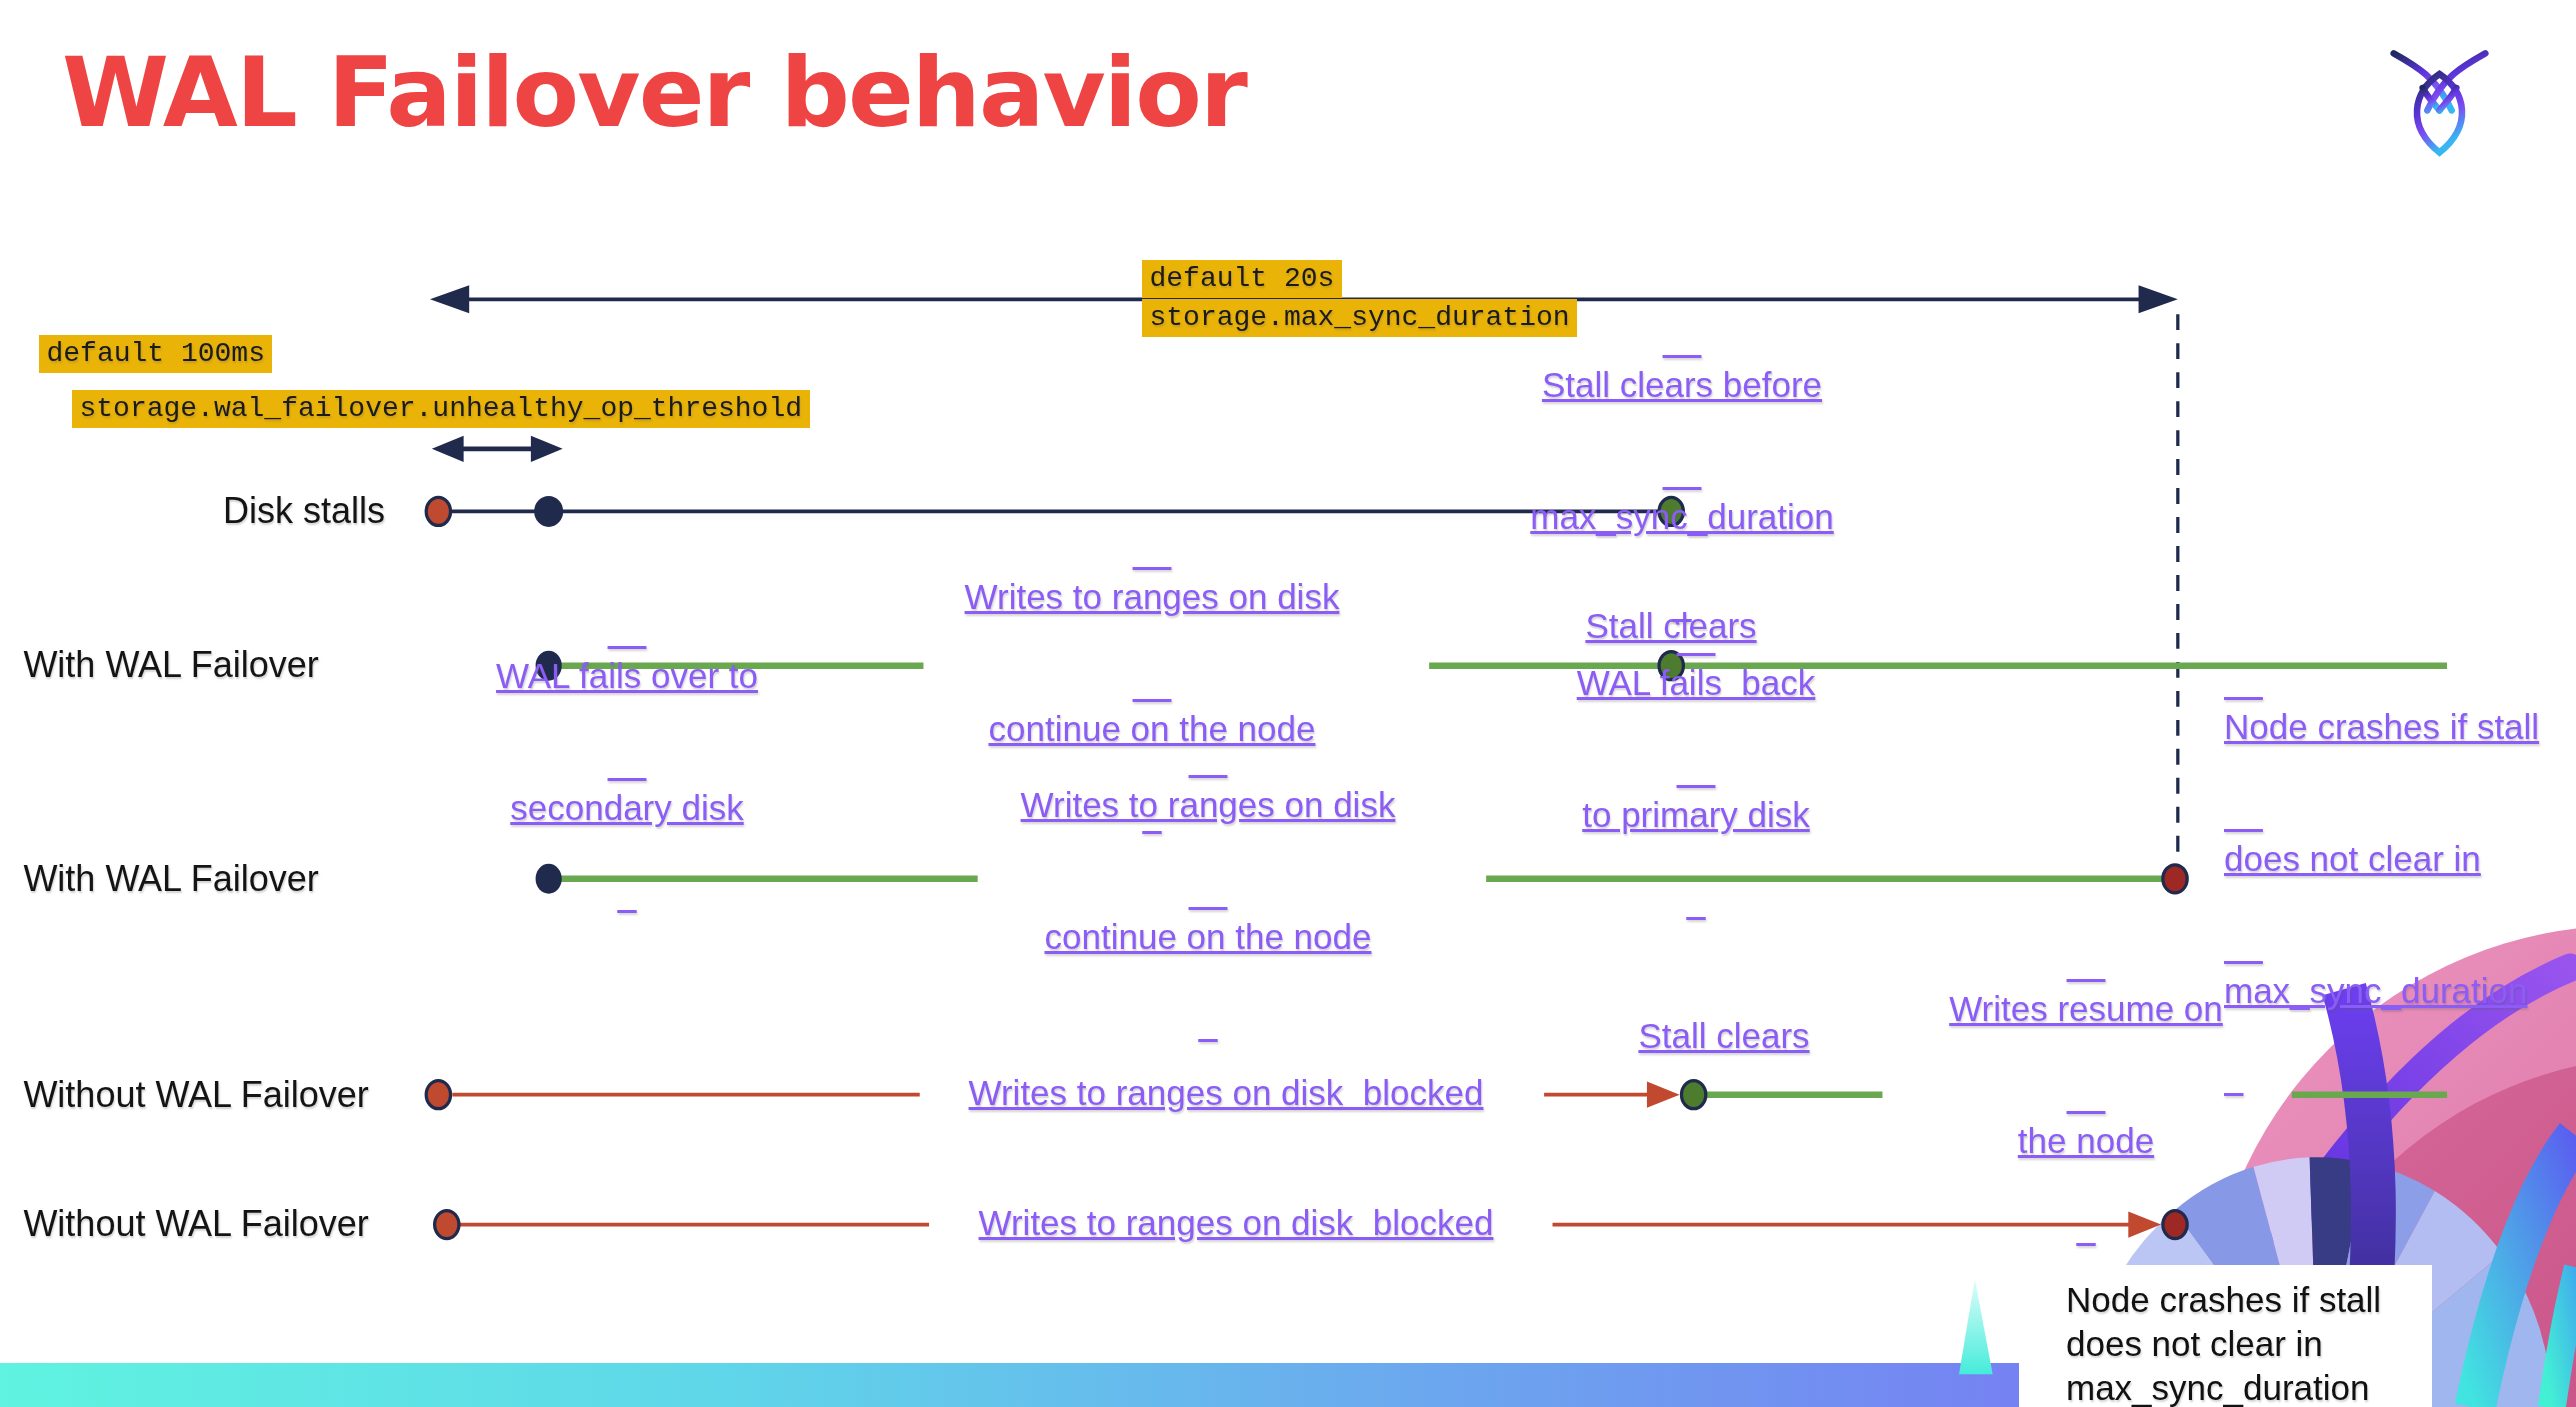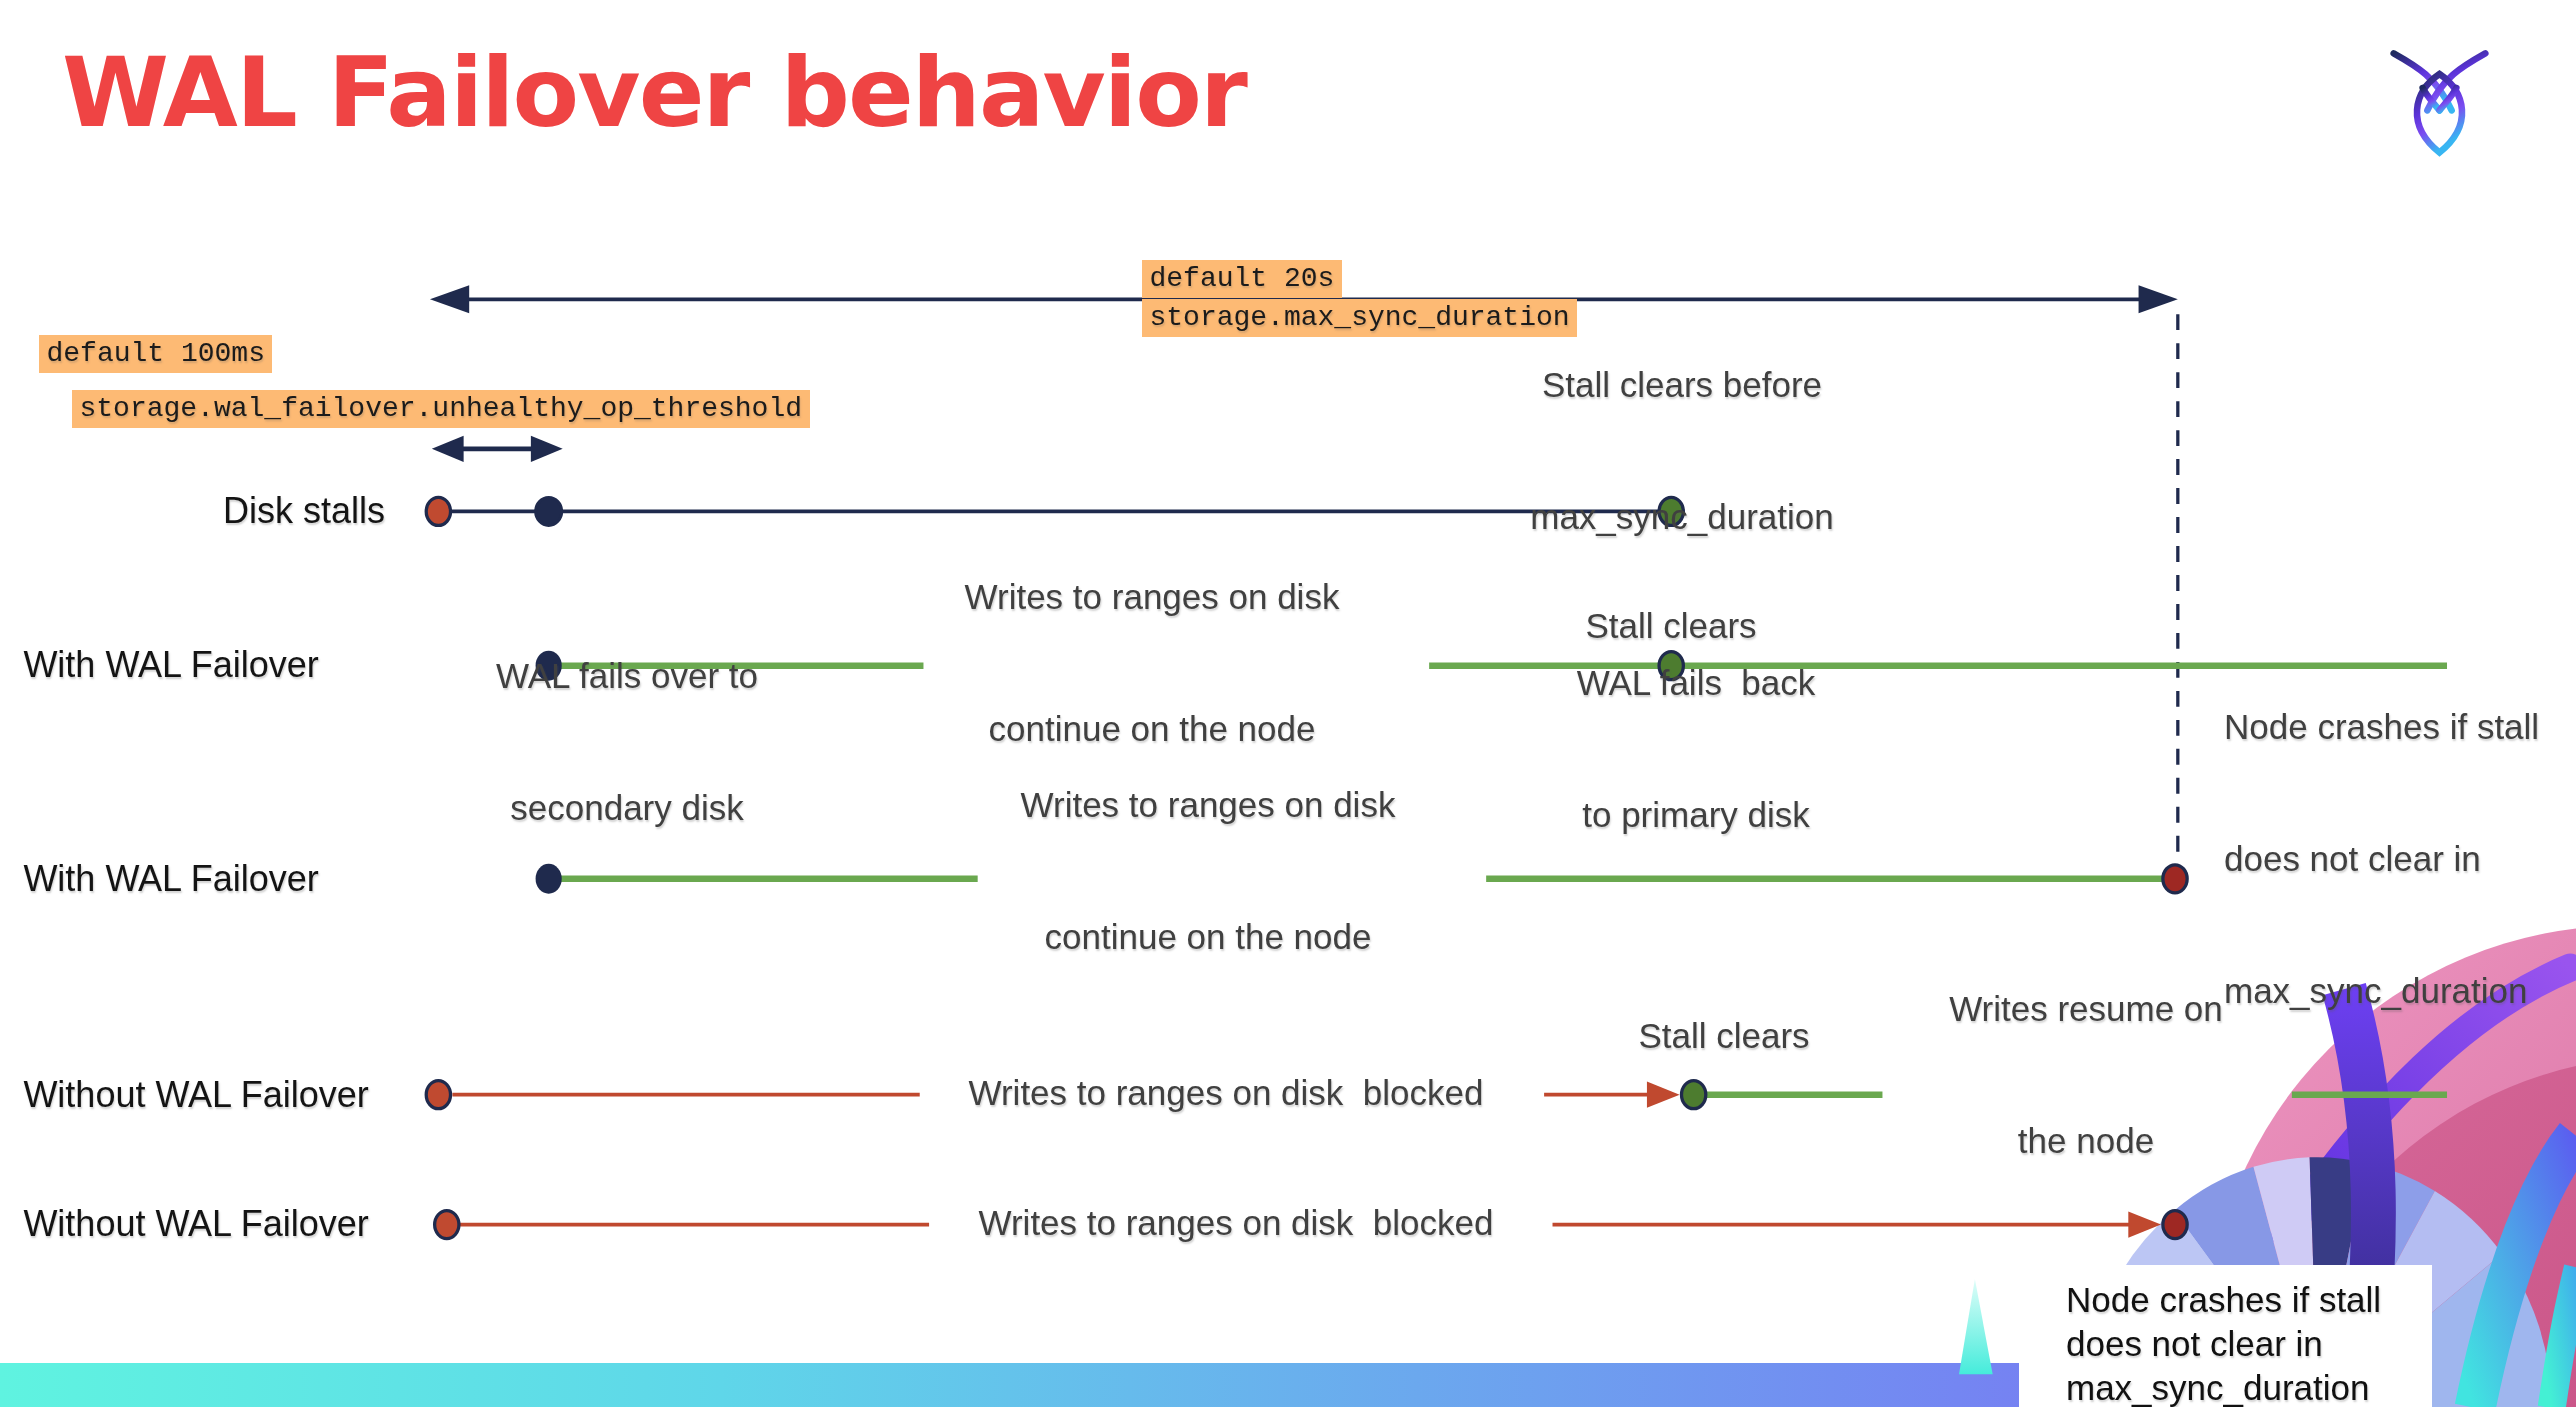--- a/index.html
+++ b/index.html
@@ -7,27 +7,28 @@
     position:relative;width:2576px;height:1408px;overflow:hidden;background:#ffffff;
     font-family:"Liberation Sans","DejaVu Sans",sans-serif;color:#161616;
   }
   .abs{position:absolute;}
   #page-title{
     left:62px;top:36px;font-size:97px;font-weight:800;letter-spacing:-1.9px;color:#ef4444;
     font-family:"DejaVu Sans","Liberation Sans",sans-serif;
   }
   .mono{
     font-family:"Liberation Mono","DejaVu Sans Mono",monospace;
-    font-size:28px;line-height:36px;background:#fdba74;color:#1b1b1b;
+    font-size:28px;line-height:36px;background:#eab308;color:#1b1b1b;
     padding:0.9px 7.5px;white-space:pre;text-shadow:0.9px 1.9px 1.9px rgba(90,90,90,.25);
   }
   .txt{
-    font-size:35px;line-height:44px;color:#404040;text-align:center;
+    font-size:35px;line-height:44px;color:#8b5cf6;text-align:center;
     transform:translate(-50%,-50%);white-space:pre;
     text-shadow:0.9px 1.9px 1.9px rgba(90,90,90,.28);
+    text-decoration:underline;
   }
   .txt.left{text-align:left;transform:translate(0,-50%);}
   .rowlabel{
     font-size:36px;color:#141414;transform:translate(0,-50%);white-space:pre;
     text-shadow:0.9px 1.9px 1.9px rgba(90,90,90,.28);
   }
   .rowlabel.right{transform:translate(-100%,-50%);}
   #diagram-svg{left:0;top:0;z-index:4;pointer-events:none;}
   .layer-text{z-index:5;}
   #footer-bar{

